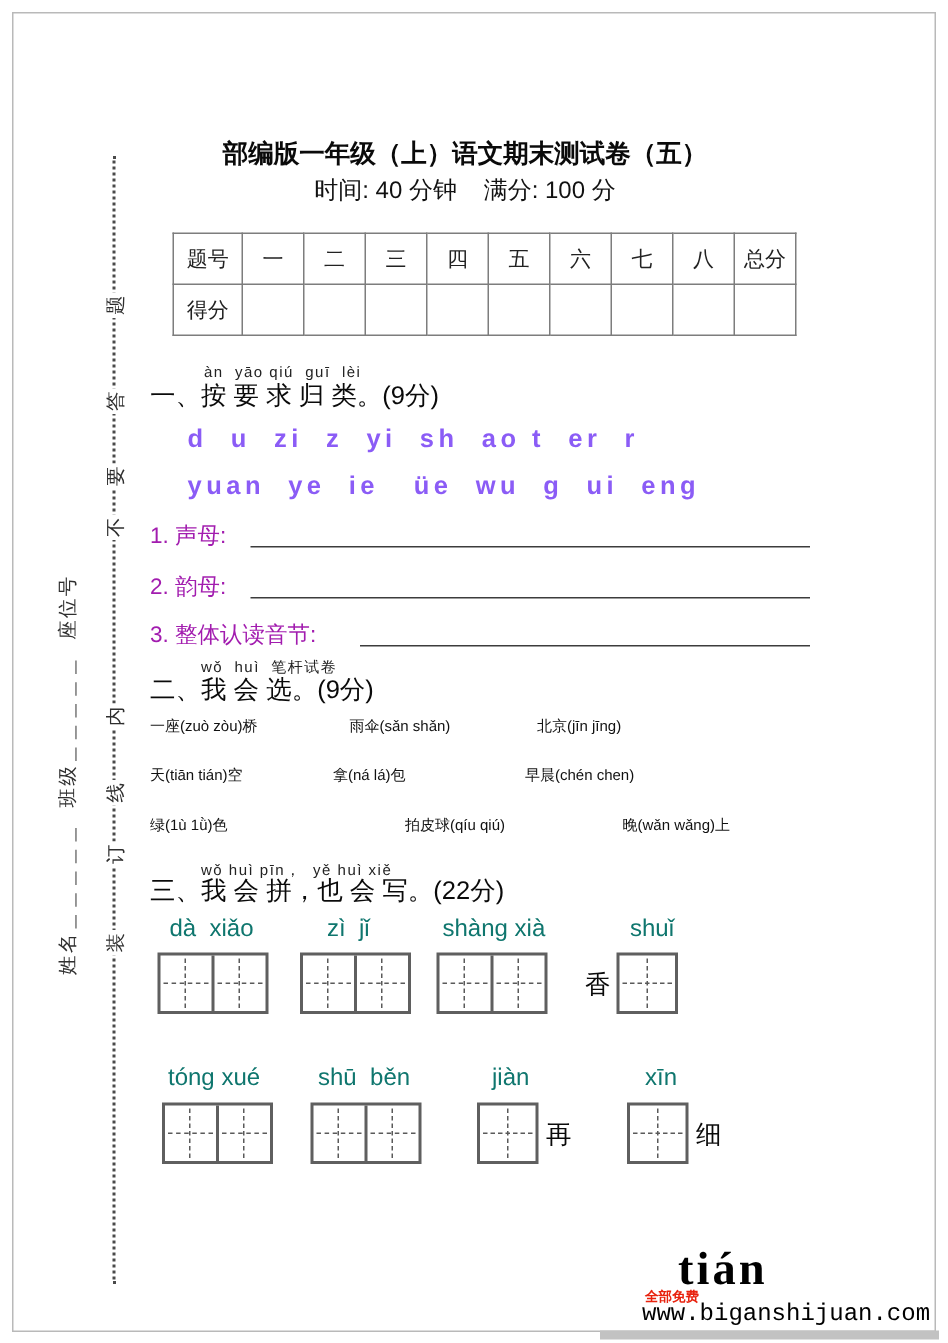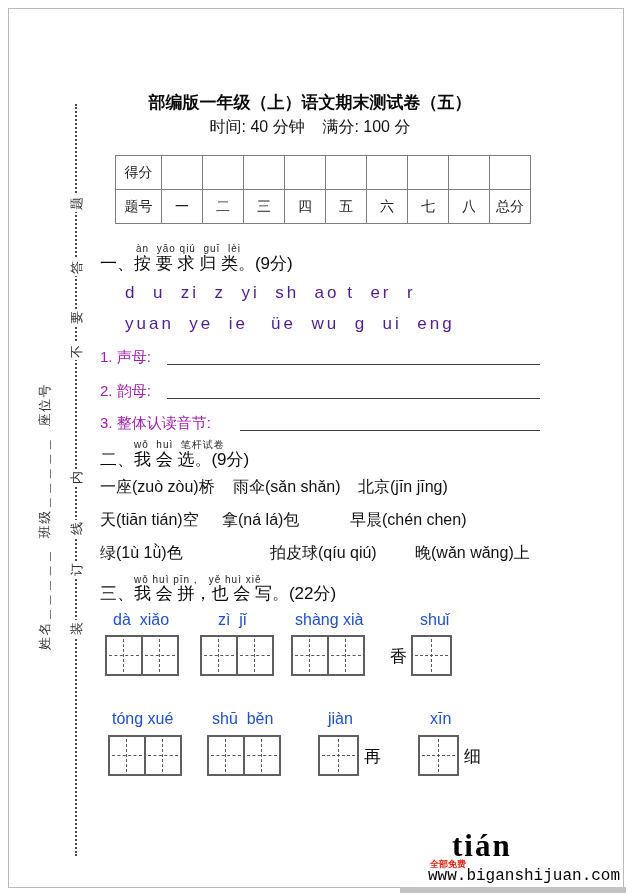--- a/index.html
+++ b/index.html
@@ -31,28 +31,28 @@
   table.score{position:absolute;left:115px;top:155px;border-collapse:collapse;}
   table.score td{border:1px solid #7d7d7d;width:40px;height:33px;padding:0;
     text-align:center;font-size:14px;color:#222;}
   table.score td.lab{width:45px;}
 
   
   .pinyin-s{position:absolute;font-size:10px;color:#222;white-space:pre;
     letter-spacing:1px;}
   .sec-h{position:absolute;font-size:17px;font-weight:normal;color:#0a0a0a;
     white-space:pre;}
-  .letters{position:absolute;font-size:17px;color:#4c1d95;white-space:pre;
-    letter-spacing:3px;}
+  .letters{position:absolute;font-size:17px;color:#8b5cf6;white-space:pre;
+    letter-spacing:3px;font-weight:bold;}
   .fill-label{position:absolute;font-size:15px;color:#a21caf;white-space:pre;}
   .blank{position:absolute;height:0;border-bottom:1px solid #3c3c3c;}
-  .choice{position:absolute;font-size:16px;color:#111;white-space:pre;}
+  .choice{position:absolute;font-size:10px;color:#111;white-space:pre;}
 
   
-  .pword{position:absolute;font-size:16px;color:#1d4ed8;white-space:pre;}
+  .pword{position:absolute;font-size:16px;color:#0f766e;white-space:pre;}
   .tzg{position:absolute;display:flex;border:2px solid #5f5f5f;background:#fff;}
   .tzg .cell{width:34px;height:37px;position:relative;}
   .tzg .cell.single{width:37px;}
   .tzg .cell + .cell{border-left:2px solid #5f5f5f;}
   .tzg .cell::before{content:"";position:absolute;left:2px;right:2px;top:50%;
     margin-top:-1px;border-top:1.5px dashed #5a5a5a;}
   .tzg .cell::after{content:"";position:absolute;top:2px;bottom:2px;left:50%;
     margin-left:-1px;border-left:1.5px dashed #5a5a5a;}
   .side-char{position:absolute;font-size:17px;color:#0a0a0a;}
 
@@ -80,42 +80,42 @@
 <span class="bchar" style="top:561px">订</span>
 <span class="bchar" style="top:620px">装</span>
 <div class="student-info">姓名＿＿＿＿＿  班级＿＿＿＿＿  座位号</div>
 
 <h1 class="title">部编版一年级（上）语文期末测试卷（五）</h1>
 <div class="meta">时间: 40 分钟    满分: 100 分</div>
 
 <table class="score">
   <tbody>
       <tr>
+    <td class="lab">题号</td>
+    <td>一</td>
+    <td>二</td>
+    <td>三</td>
+    <td>四</td>
+    <td>五</td>
+    <td>六</td>
+    <td>七</td>
+    <td>八</td>
+    <td>总分</td>
+  </tr>
+  <tr>
     <td class="lab">得分</td>
     <td></td>
     <td></td>
     <td></td>
     <td></td>
     <td></td>
     <td></td>
     <td></td>
     <td></td>
     <td></td>
-  </tr>
-  <tr>
-    <td class="lab">题号</td>
-    <td>一</td>
-    <td>二</td>
-    <td>三</td>
-    <td>四</td>
-    <td>五</td>
-    <td>六</td>
-    <td>七</td>
-    <td>八</td>
-    <td>总分</td>
   </tr>
 </tbody>
   </table>
 
 <div class="pinyin-s" style="left:136px;top:243px">àn  yāo qiú  guī  lèi</div>
 <div class="sec-h" style="left:100px;top:252px">一、按 要 求 归 类。(9分)</div>
 <div class="letters" style="left:125px;top:283px">d  u  zi  z  yi  sh  ao t  er  r</div>
 <div class="letters" style="left:125px;top:314px">yuan  ye  ie   üe  wu  g  ui  eng</div>
 <div class="fill-label" style="left:100px;top:348px">1. 声母: </div>
 <div class="blank" style="left:167px;top:364px;width:373px"></div>

